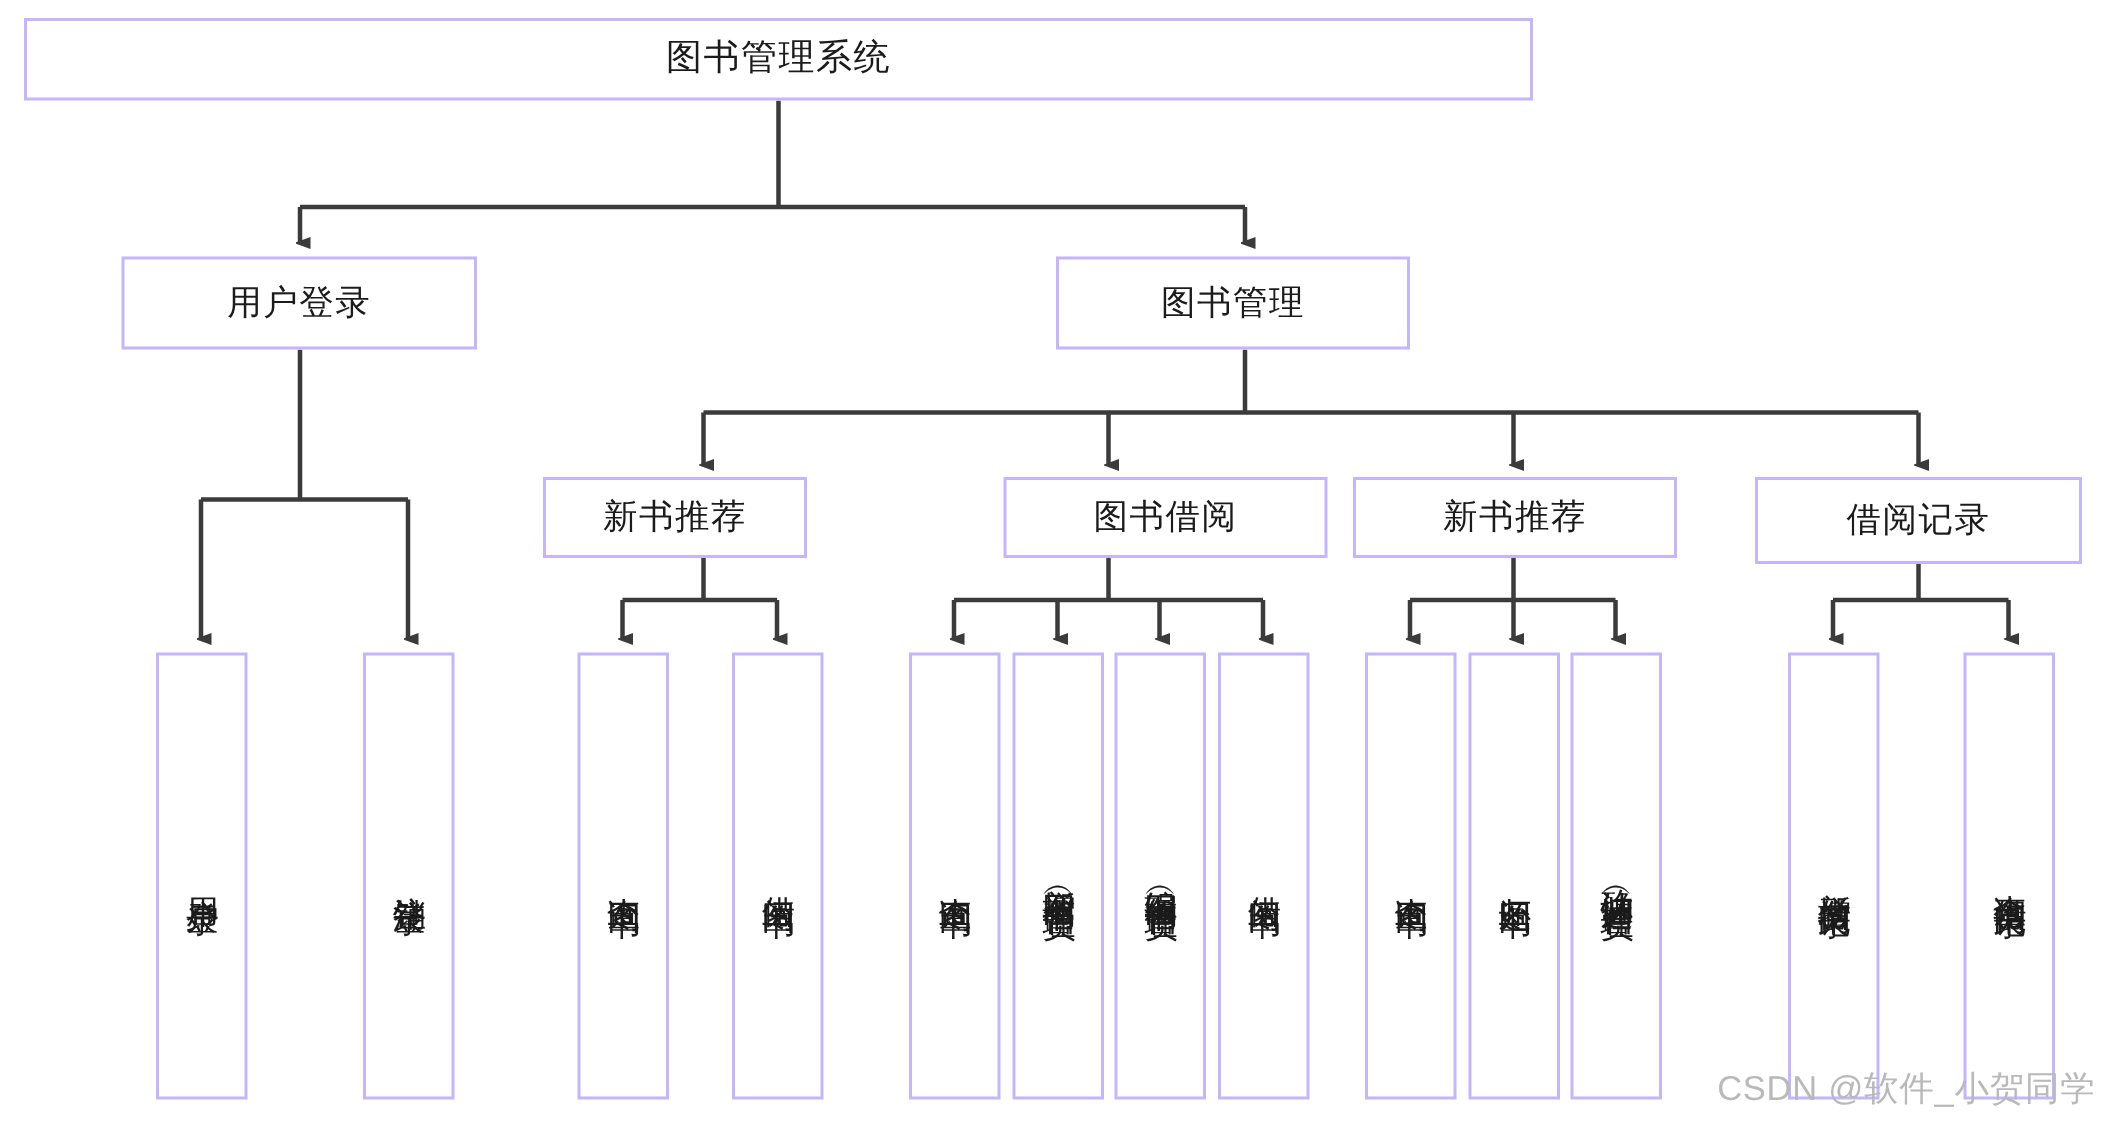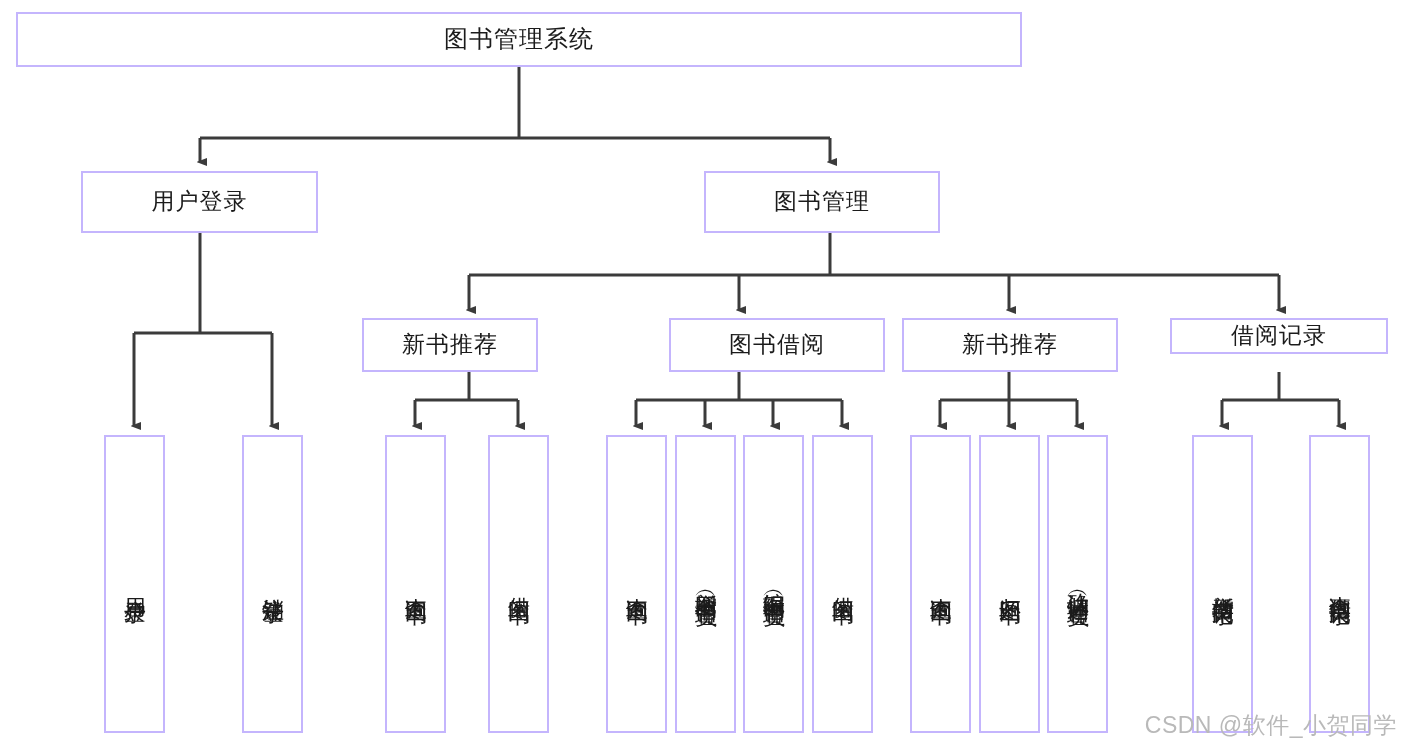--- a/index.html
+++ b/index.html
@@ -124,21 +124,21 @@
   </svg>
 
   <div class="node h-node root" style="left:16px; top:12px; width:1006px; height:55px;">图书管理系统</div>
 
   <div class="node h-node" style="left:81px; top:171px; width:237px; height:62px;">用户登录</div>
   <div class="node h-node" style="left:704px; top:171px; width:236px; height:62px;">图书管理</div>
 
   <div class="node h-node" style="left:362px; top:318px; width:176px; height:54px;">新书推荐</div>
   <div class="node h-node" style="left:669px; top:318px; width:216px; height:54px;">图书借阅</div>
   <div class="node h-node" style="left:902px; top:318px; width:216px; height:54px;">新书推荐</div>
-  <div class="node h-node" style="left:1170px; top:318px; width:218px; height:36px;">借阅记录</div>
+  <div class="node h-node" style="left:1170px; top:318px; width:218px; height:58px;">借阅记录</div>
 
   <div class="node v-node" style="left:104px; top:435px; width:61px; height:298px;">
     <span class="vtext">用户登录</span>
   </div>
   <div class="node v-node" style="left:242px; top:435px; width:61px; height:298px;">
     <span class="vtext">注销登录</span>
   </div>
 
   <div class="node v-node" style="left:385px; top:435px; width:61px; height:298px;">
     <span class="vtext">查询图书</span>

